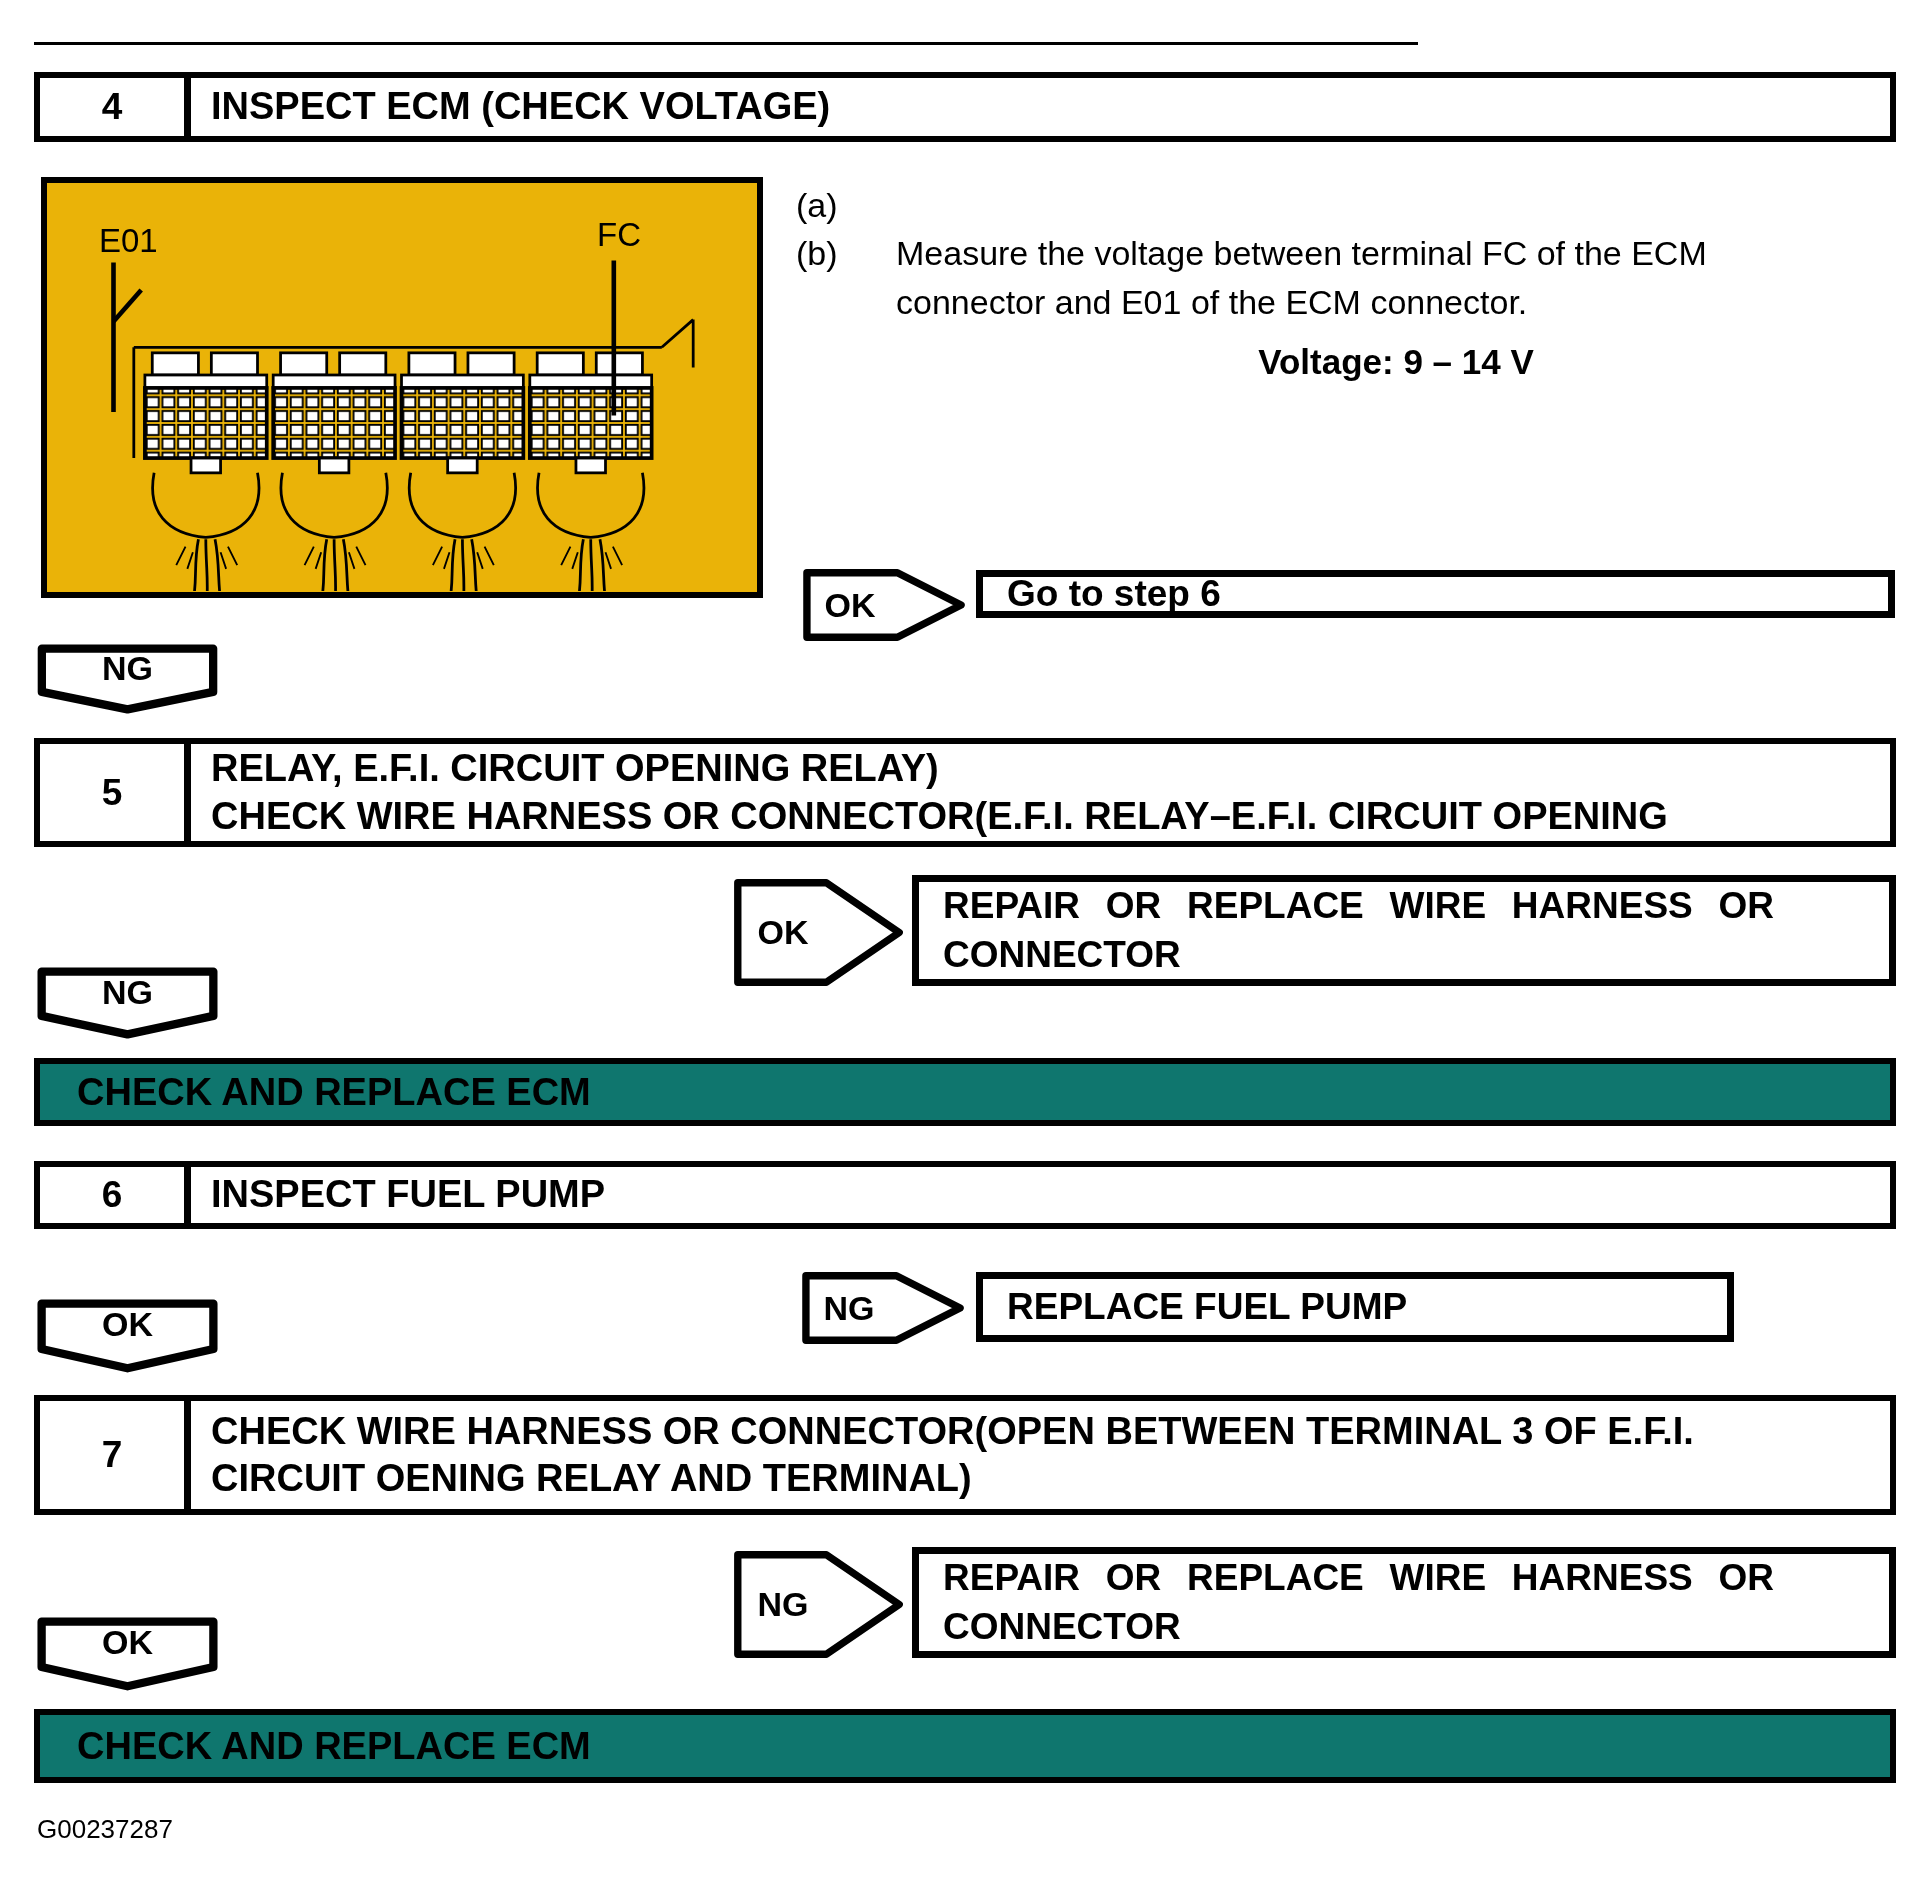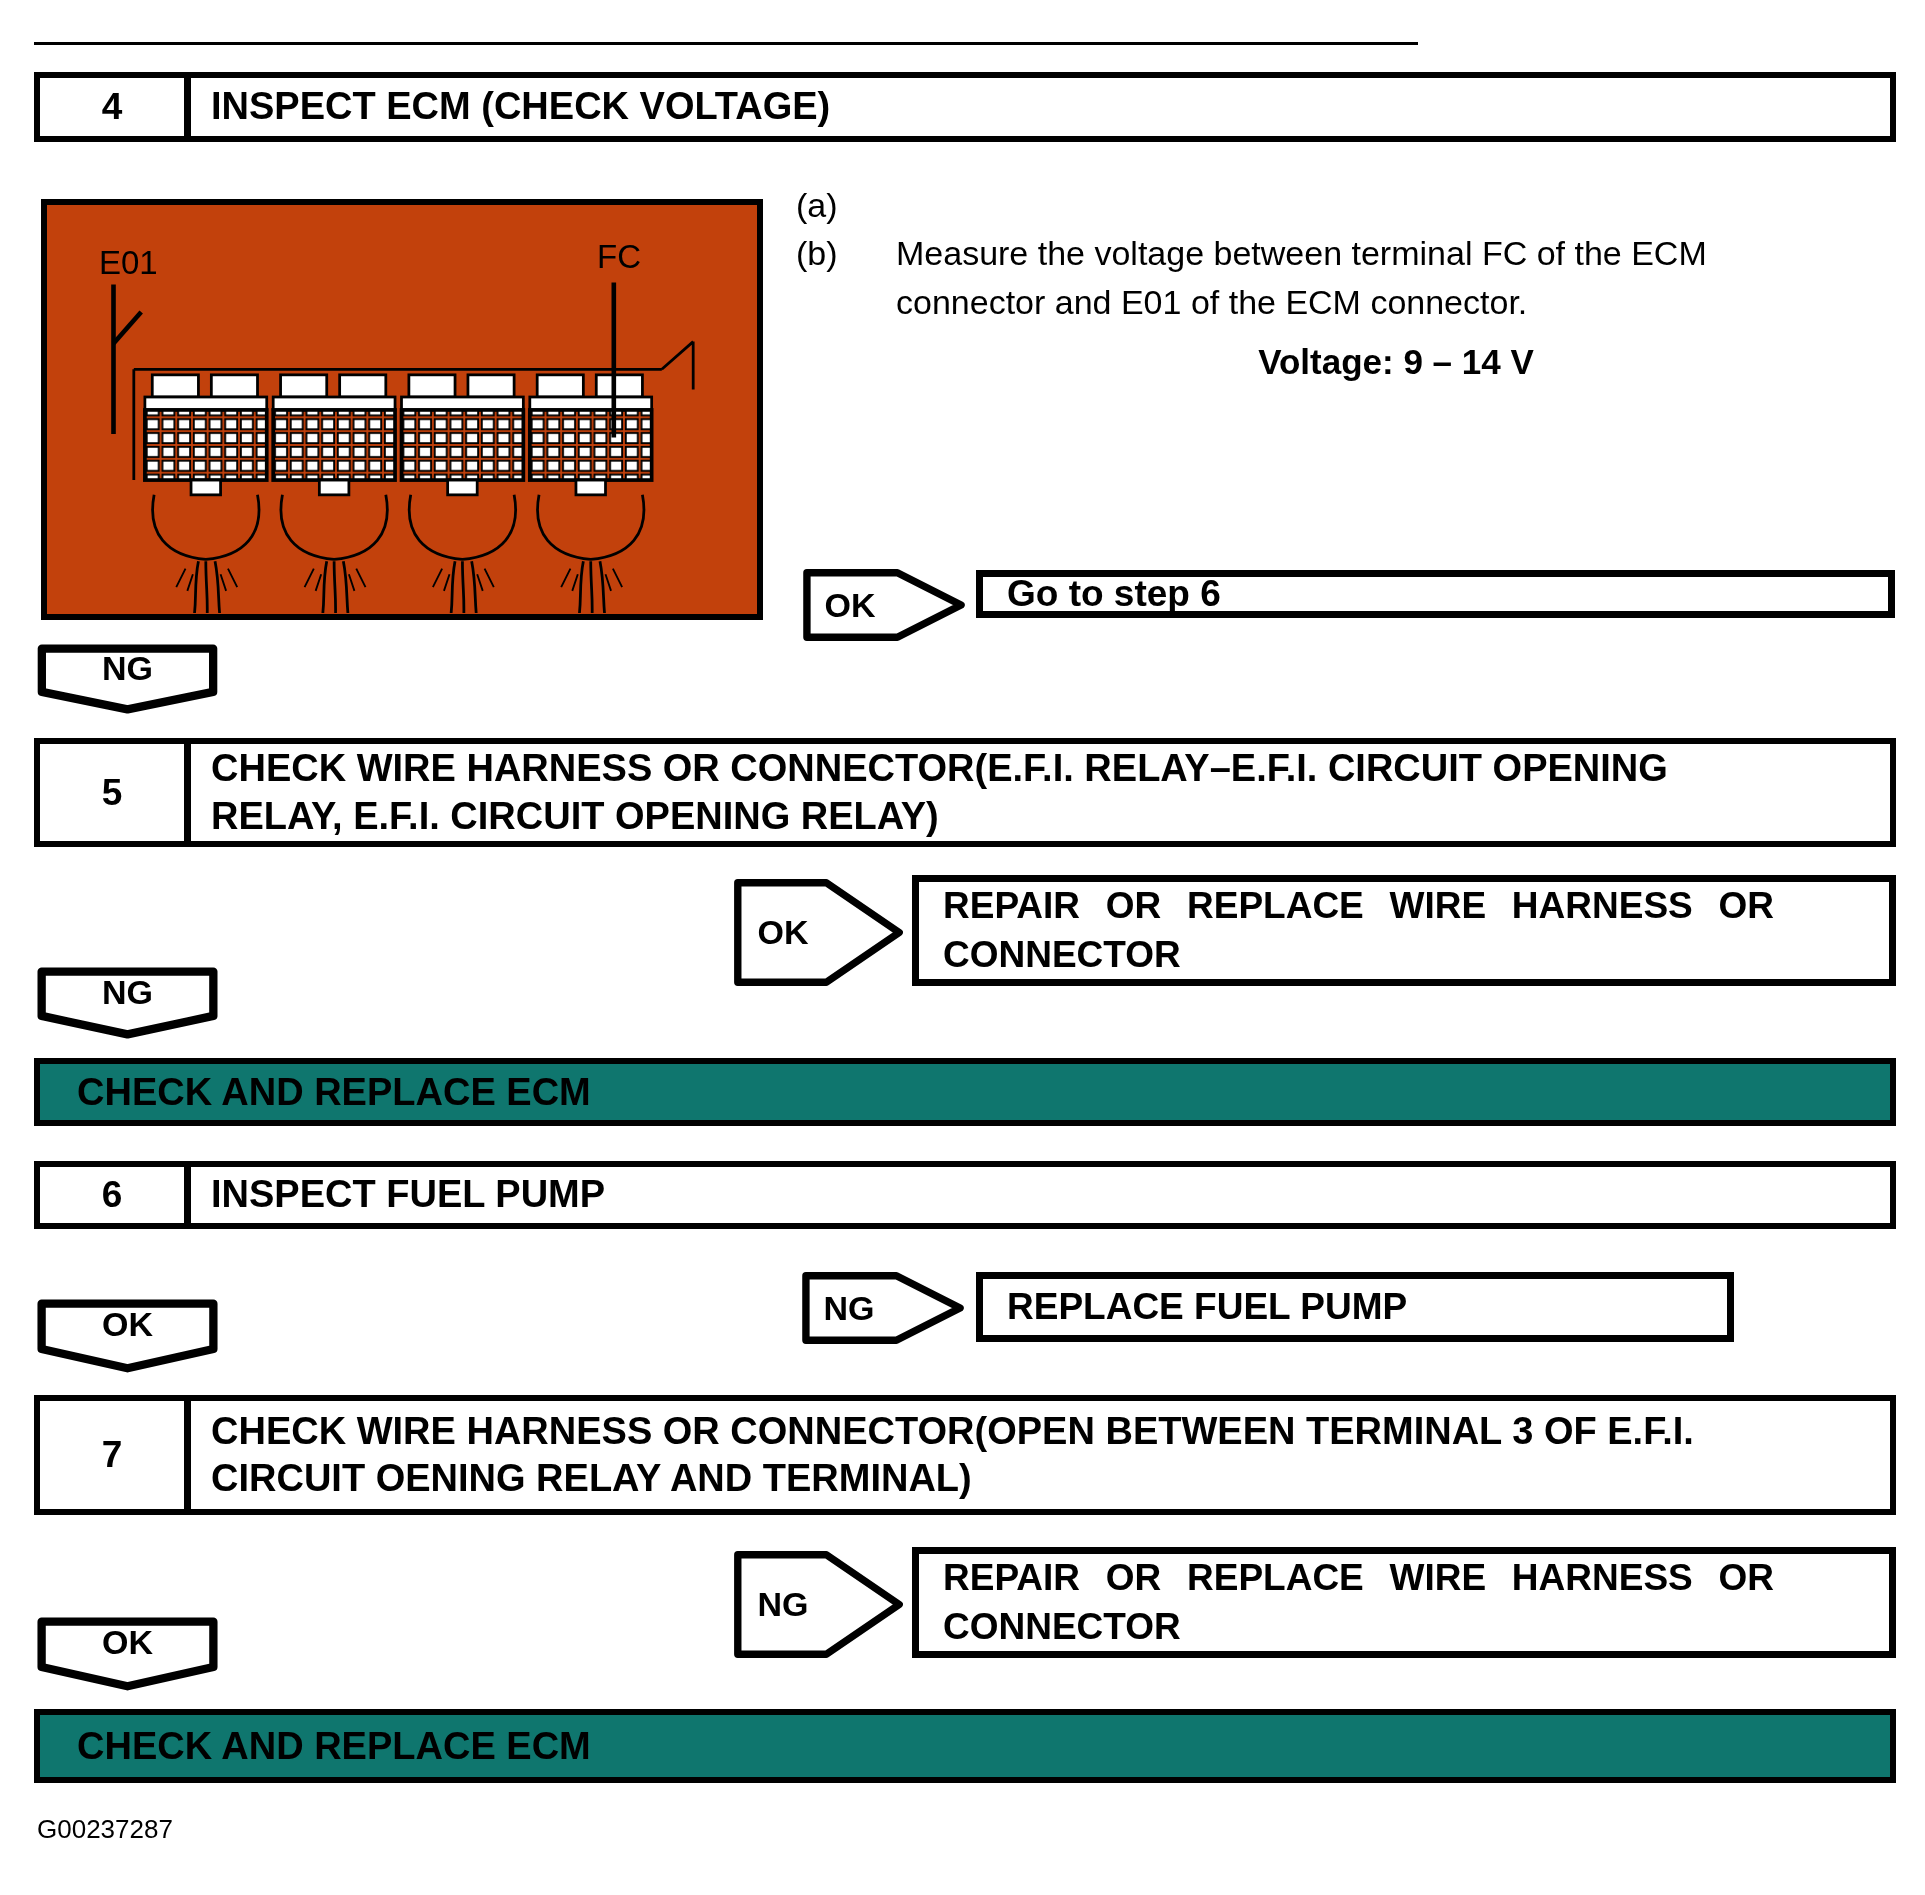--- a/index.html
+++ b/index.html
@@ -35,21 +35,21 @@
   .badge{position:absolute;}
   .badge svg{position:absolute;left:0;top:0;width:100%;height:100%;}
   .badge .badge-label{position:absolute;left:0;top:4%;width:100%;height:62%;display:flex;align-items:center;
                       justify-content:center;font-weight:bold;font-size:34px;}
 
   
   .terminal-box{border:6.5px solid #000;background:#0f766e;box-sizing:border-box;display:flex;align-items:center;
                 padding-left:37px;font-weight:bold;font-size:38px;}
 
   
-  .figure-box{border:6.5px solid #000;background:#c2410c;box-sizing:border-box;margin-top:22px;}
+  .figure-box{border:6.5px solid #000;background:#eab308;box-sizing:border-box;}
   .fig-label{position:absolute;font-size:33px;}
   .figure-id{font-size:26px;}
   .artifact-line{background:#000;}
 </style>
 </head>
 <body>
 
 <div class="page">
 
   <div class="abs artifact-line" style="left:34px;top:42px;width:1384px;height:2.8px;"></div>
@@ -126,22 +126,22 @@
   <div class="badge" style="left:37px;top:644px;width:181px;height:70px;">
     <svg viewBox="0 0 196 76">
         <polygon points="5,5 191,5 191,52 98,71 5,52" fill="#fff" stroke="#000" stroke-width="9" stroke-linejoin="round"></polygon>
       </svg>
     <span class="badge-label">NG</span>
   </div>
 
   <div class="abs step-header" style="left:34px;top:738px;width:1862px;height:109px;">
     <div class="step-num">5</div>
     <div class="step-title">
+      <span class="line">RELAY, E.F.I. CIRCUIT OPENING RELAY)</span>
       <span class="line">CHECK WIRE HARNESS OR CONNECTOR(E.F.I. RELAY–E.F.I. CIRCUIT OPENING</span>
-      <span class="line">RELAY, E.F.I. CIRCUIT OPENING RELAY)</span>
     </div>
   </div>
 
   <div class="tag" style="left:734px;top:879px;width:169px;height:107px;">
     <svg viewBox="0 0 183 116">
         <polygon points="4,4 100,4 179,58 100,112 4,112" fill="#fff" stroke="#000" stroke-width="8" stroke-linejoin="round"></polygon>
       </svg>
     <span class="tag-label">OK</span>
   </div>
   <div class="abs result-box" style="left:912px;top:875px;width:984px;height:111px;">

